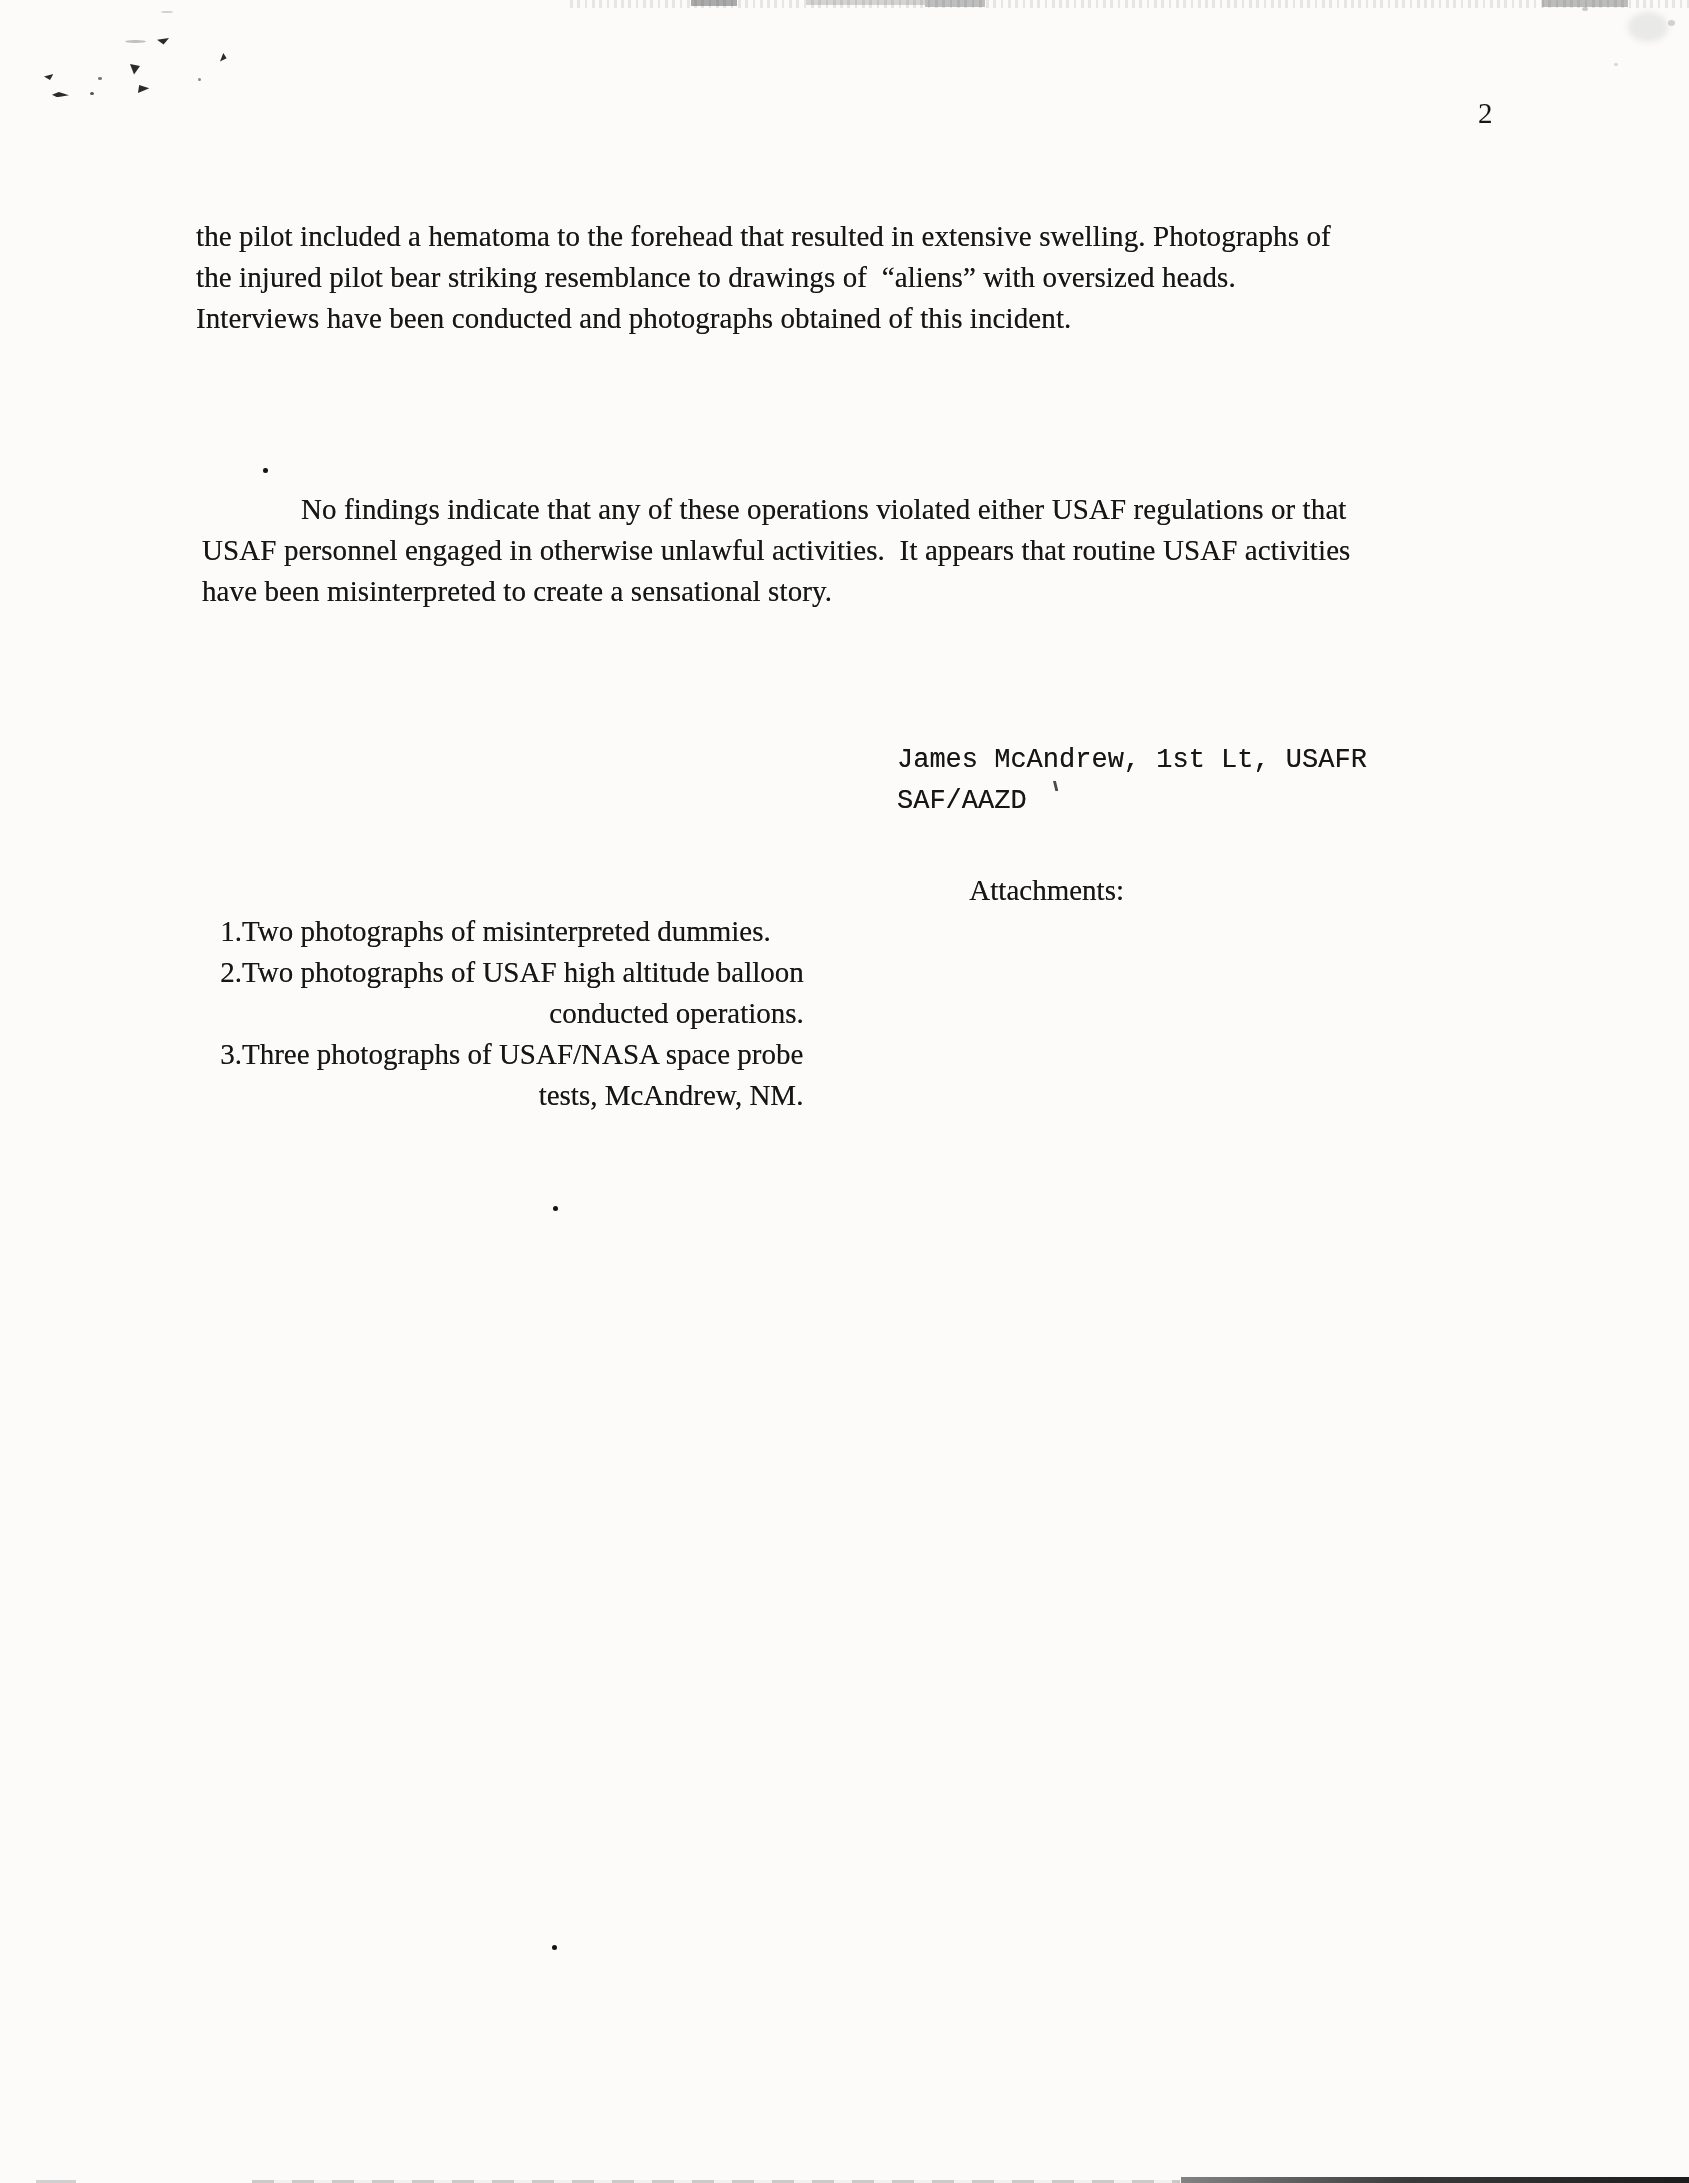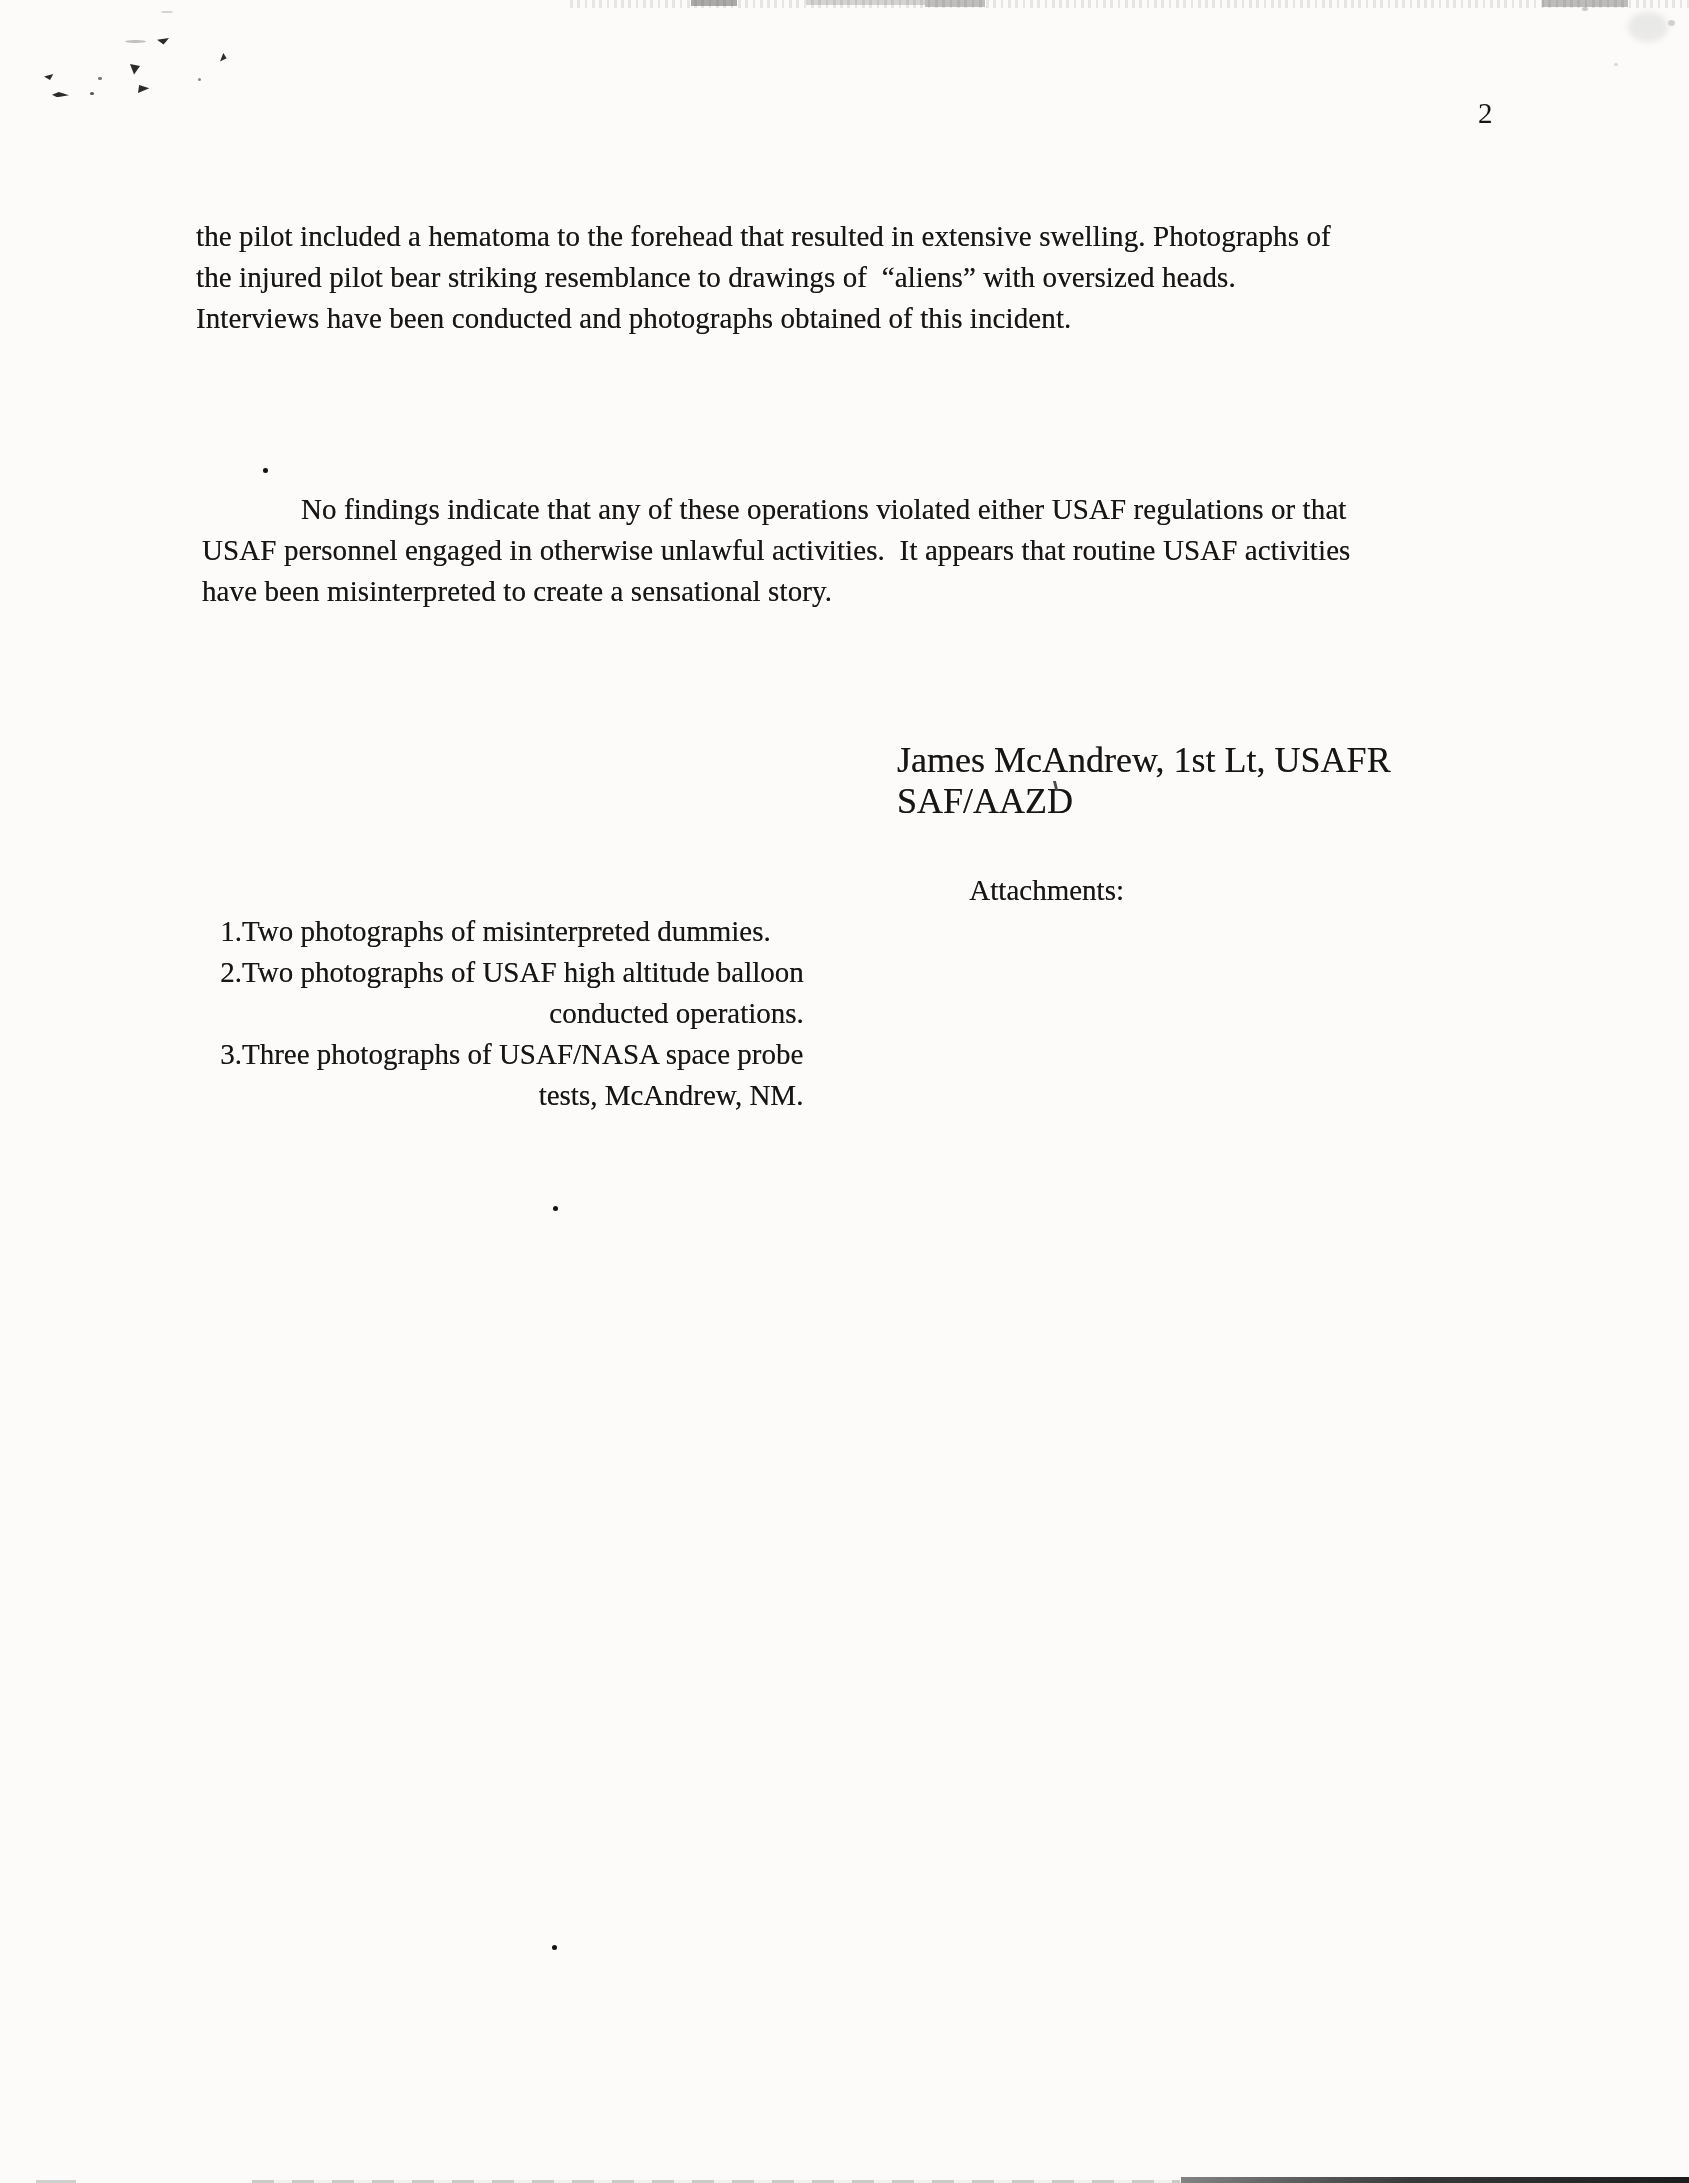--- a/index.html
+++ b/index.html
@@ -16,22 +16,22 @@
     position:absolute;
     font-size:29px; line-height:41px;
     white-space:pre-wrap;
     letter-spacing:0.1px;
     text-shadow:0 0 0.5px rgba(20,20,20,0.65);
     width:1466px;
   }
   .para1 { top:200px; left:196px;margin-top:16px; }
   .para2 { top:344px; left:196px; text-indent:96px; }
   .para3 { top:489px; left:202px; text-indent:99px; }
-  .sig { position:absolute; top:740px; left:897px; font-size:36px; line-height:41px;
-         text-shadow:0 0 0.5px rgba(20,20,20,0.65); }
+  .sig { position:absolute; top:740px; left:897px; font-size:27px; line-height:41px;
+         text-shadow:0 0 0.5px rgba(20,20,20,0.65);font-family:Liberation Mono, monospace; }
   .attach { position:absolute; top:870px; left:196px; font-size:29px; line-height:41px;
             text-shadow:0 0 0.5px rgba(20,20,20,0.65); width:928px;text-align:right; }
   .att-row { display:flex; }
   .att-num { width:46px; flex:none; }
   .att-text { white-space:pre-wrap; }
   .page-num { position:absolute; top:93px; left:1478px; font-size:29px; line-height:41px; }
 
   
   .art { position:absolute; }
   .dot { background:#121212; border-radius:50%; }

